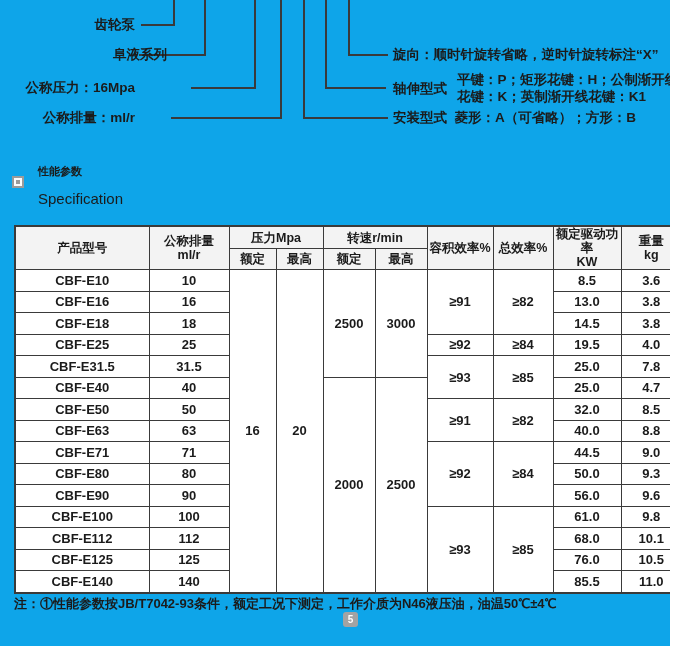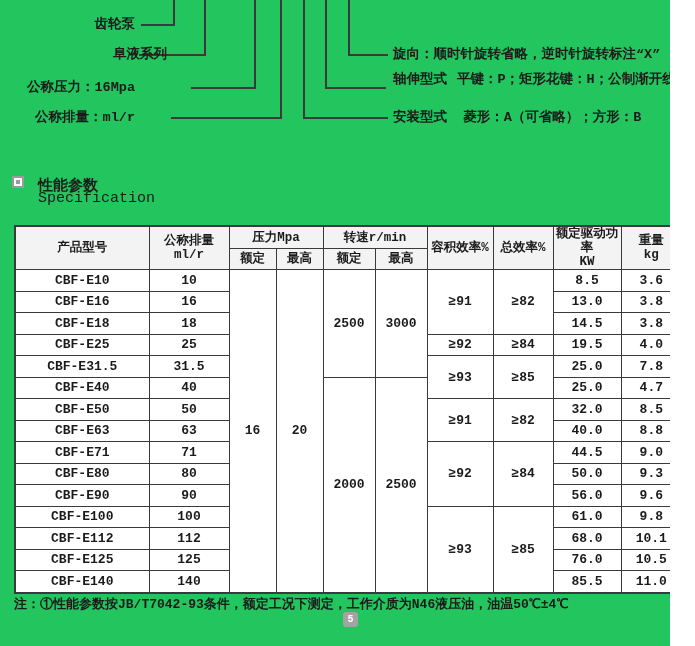--- a/index.html
+++ b/index.html
@@ -1,20 +1,20 @@
 <!DOCTYPE html>
 <html><head>
 <meta charset="utf-8">
 <style>
   html,body{margin:0;padding:0;background:#ffffff;}
   .page{
     position:relative;
     width:670px;height:646px;
-    background:#22c55e;
-    font-family:Liberation Mono, monospace;
+    background:#0ea5e9;
+    font-family:Liberation Sans, sans-serif;
     color:#1b1b1b;
     overflow:hidden;
   }
   
   .vline{position:absolute;width:2px;background:#3a3a3a;top:0;}
   .hline{position:absolute;height:2px;background:#3a3a3a;}
   .diag-label{
     position:absolute;font-size:13.5px;font-weight:bold;
     white-space:nowrap;line-height:15px;
   }
@@ -24,21 +24,21 @@
   .shaft-title{margin-right:10px;}
   .shaft-desc div{line-height:17px;}
   
   .bullet{
     position:absolute;left:12px;top:176px;
     width:8px;height:8px;border:2px solid #9b9b9b;background:#fdfdfd;
   }
   .bullet-inner{
     position:absolute;left:2px;top:2px;width:4px;height:4px;background:#9b9b9b;
   }
-  .sec-zh{position:absolute;left:38px;top:176px;font-size:15px;font-weight:bold;}
+  .sec-zh{position:absolute;left:38px;top:164px;font-size:11px;font-weight:bold;}
   .sec-en{position:absolute;left:38px;top:190px;font-size:15px;font-weight:500;}
   
   table.spec{
     position:absolute;left:14px;top:225px;
     width:667px;border-collapse:collapse;table-layout:fixed;
     border:2px solid #3a3a3a;
   }
   table.spec th,table.spec td{
     border:1.5px solid #3a3a3a;
     text-align:center;vertical-align:middle;
@@ -83,20 +83,21 @@
   <div class="diag-label diag-left" style="top:17px;">齿轮泵</div>
   <div class="diag-label diag-left" style="top:47px;padding-left:32px;">阜液系列</div>
   <div class="diag-label diag-left" style="top:80px;">公称压力：16Mpa</div>
   <div class="diag-label diag-right" style="left:393px;top:47px;">旋向：顺时针旋转省略，逆时针旋转标注“X”</div>
 
   <div class="diag-label diag-left" style="top:110px;">公称排量：ml/r</div>
   <div class="diag-label diag-right shaft-row" style="left:393px;top:71px;">
     <span class="shaft-title">轴伸型式</span>
     <span class="shaft-desc">
       <div>平键：P；矩形花键：H；公制渐开线</div>
+      <div>花键：K；英制渐开线花键：K1</div>
     </span>
   </div>
   <div class="diag-label diag-right" style="left:393px;top:110px;">
     <span>安装型式</span>&nbsp;
     <span>菱形：A（可省略）；方形：B</span>
   </div>
 
   <div class="bullet">
       <div class="bullet-inner"></div>
     </div>

